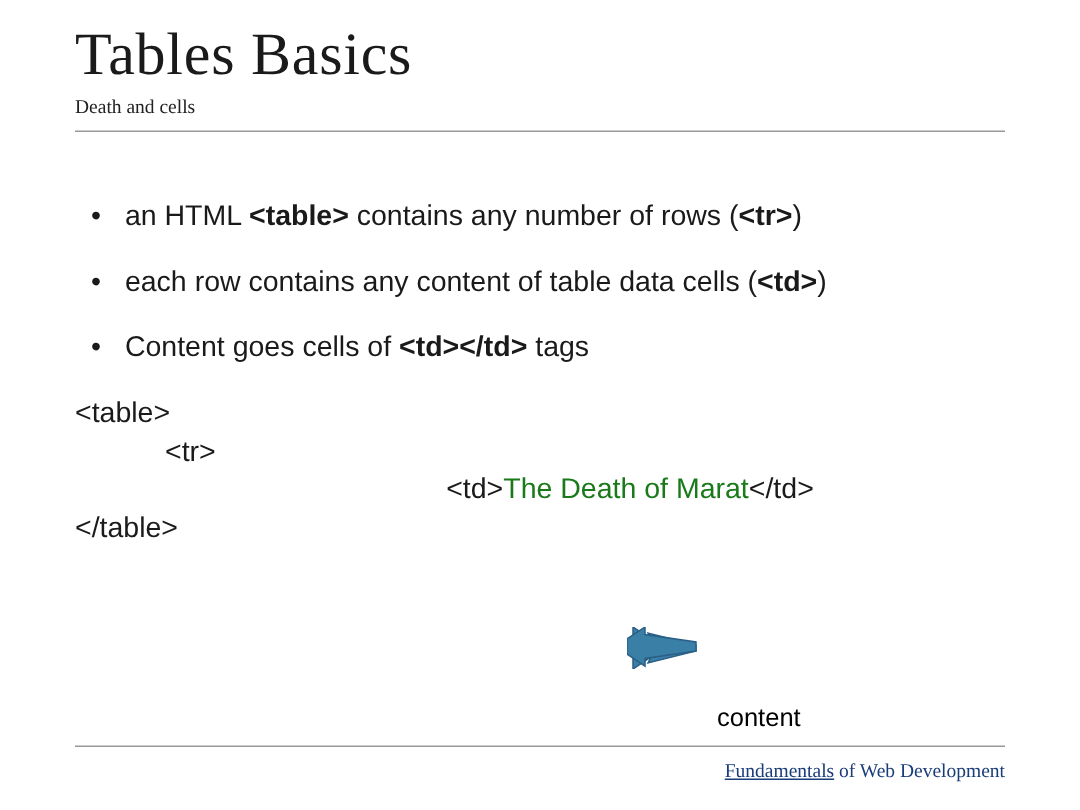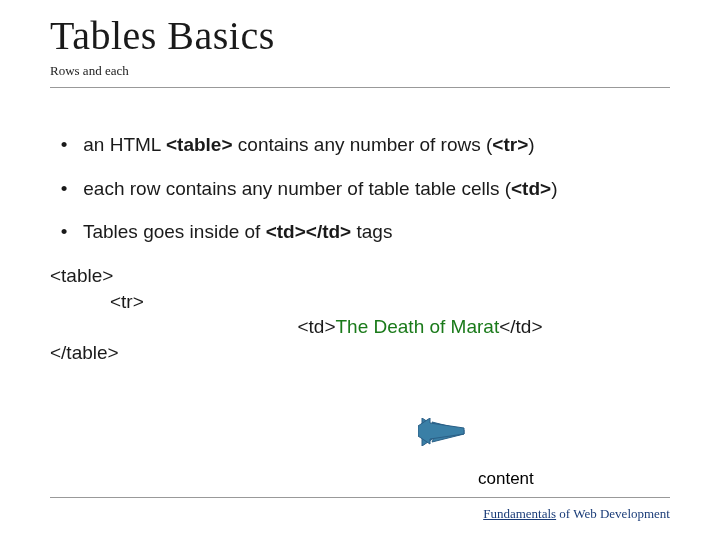--- a/index.html
+++ b/index.html
@@ -24,43 +24,43 @@
   .divider-bottom { position: absolute; left: 50px; right: 50px; bottom: 42px; border: none; border-top: 1px solid #999; }
   .footer { position: absolute; right: 50px; bottom: 18px; font-family: "Times New Roman", Georgia, serif; font-size: 13px; color: #1a3c78; }
   .footer .u { text-decoration: underline; }
 </style>
 </head>
 <body>
 
 <div class="slide">
 
   <div class="title">Tables Basics</div>
-  <div class="subtitle">Rows and each</div>
+  <div class="subtitle">Death and cells</div>
   <hr class="divider-top">
 
   <div class="content">
 
     <div class="bullet">
       <span class="dot">•</span>
       <span class="txt">
         <span>an HTML </span><strong>&lt;table&gt;</strong><span> contains any number of rows (</span><strong>&lt;tr&gt;</strong><span>)</span>
       </span>
     </div>
 
     <div class="bullet">
       <span class="dot">•</span>
       <span class="txt">
-        <span>each row contains any number of table table cells (</span><strong>&lt;td&gt;</strong><span>)</span>
+        <span>each row contains any content of table data cells (</span><strong>&lt;td&gt;</strong><span>)</span>
       </span>
     </div>
 
     <div class="bullet">
       <span class="dot">•</span>
       <span class="txt">
-        <span>Tables goes inside of </span><strong>&lt;td&gt;&lt;/td&gt;</strong><span> tags</span>
+        <span>Content goes cells of </span><strong>&lt;td&gt;&lt;/td&gt;</strong><span> tags</span>
       </span>
     </div>
 
     <div class="code-block">
       <div class="l0">&lt;table&gt;</div>
       <div class="l1">&lt;tr&gt;</div>
       <div class="l2">
         <span>&lt;td&gt;</span><span class="green">The Death of Marat</span><span>&lt;/td&gt;</span>
       </div>
       <div class="l0">&lt;/table&gt;</div>

